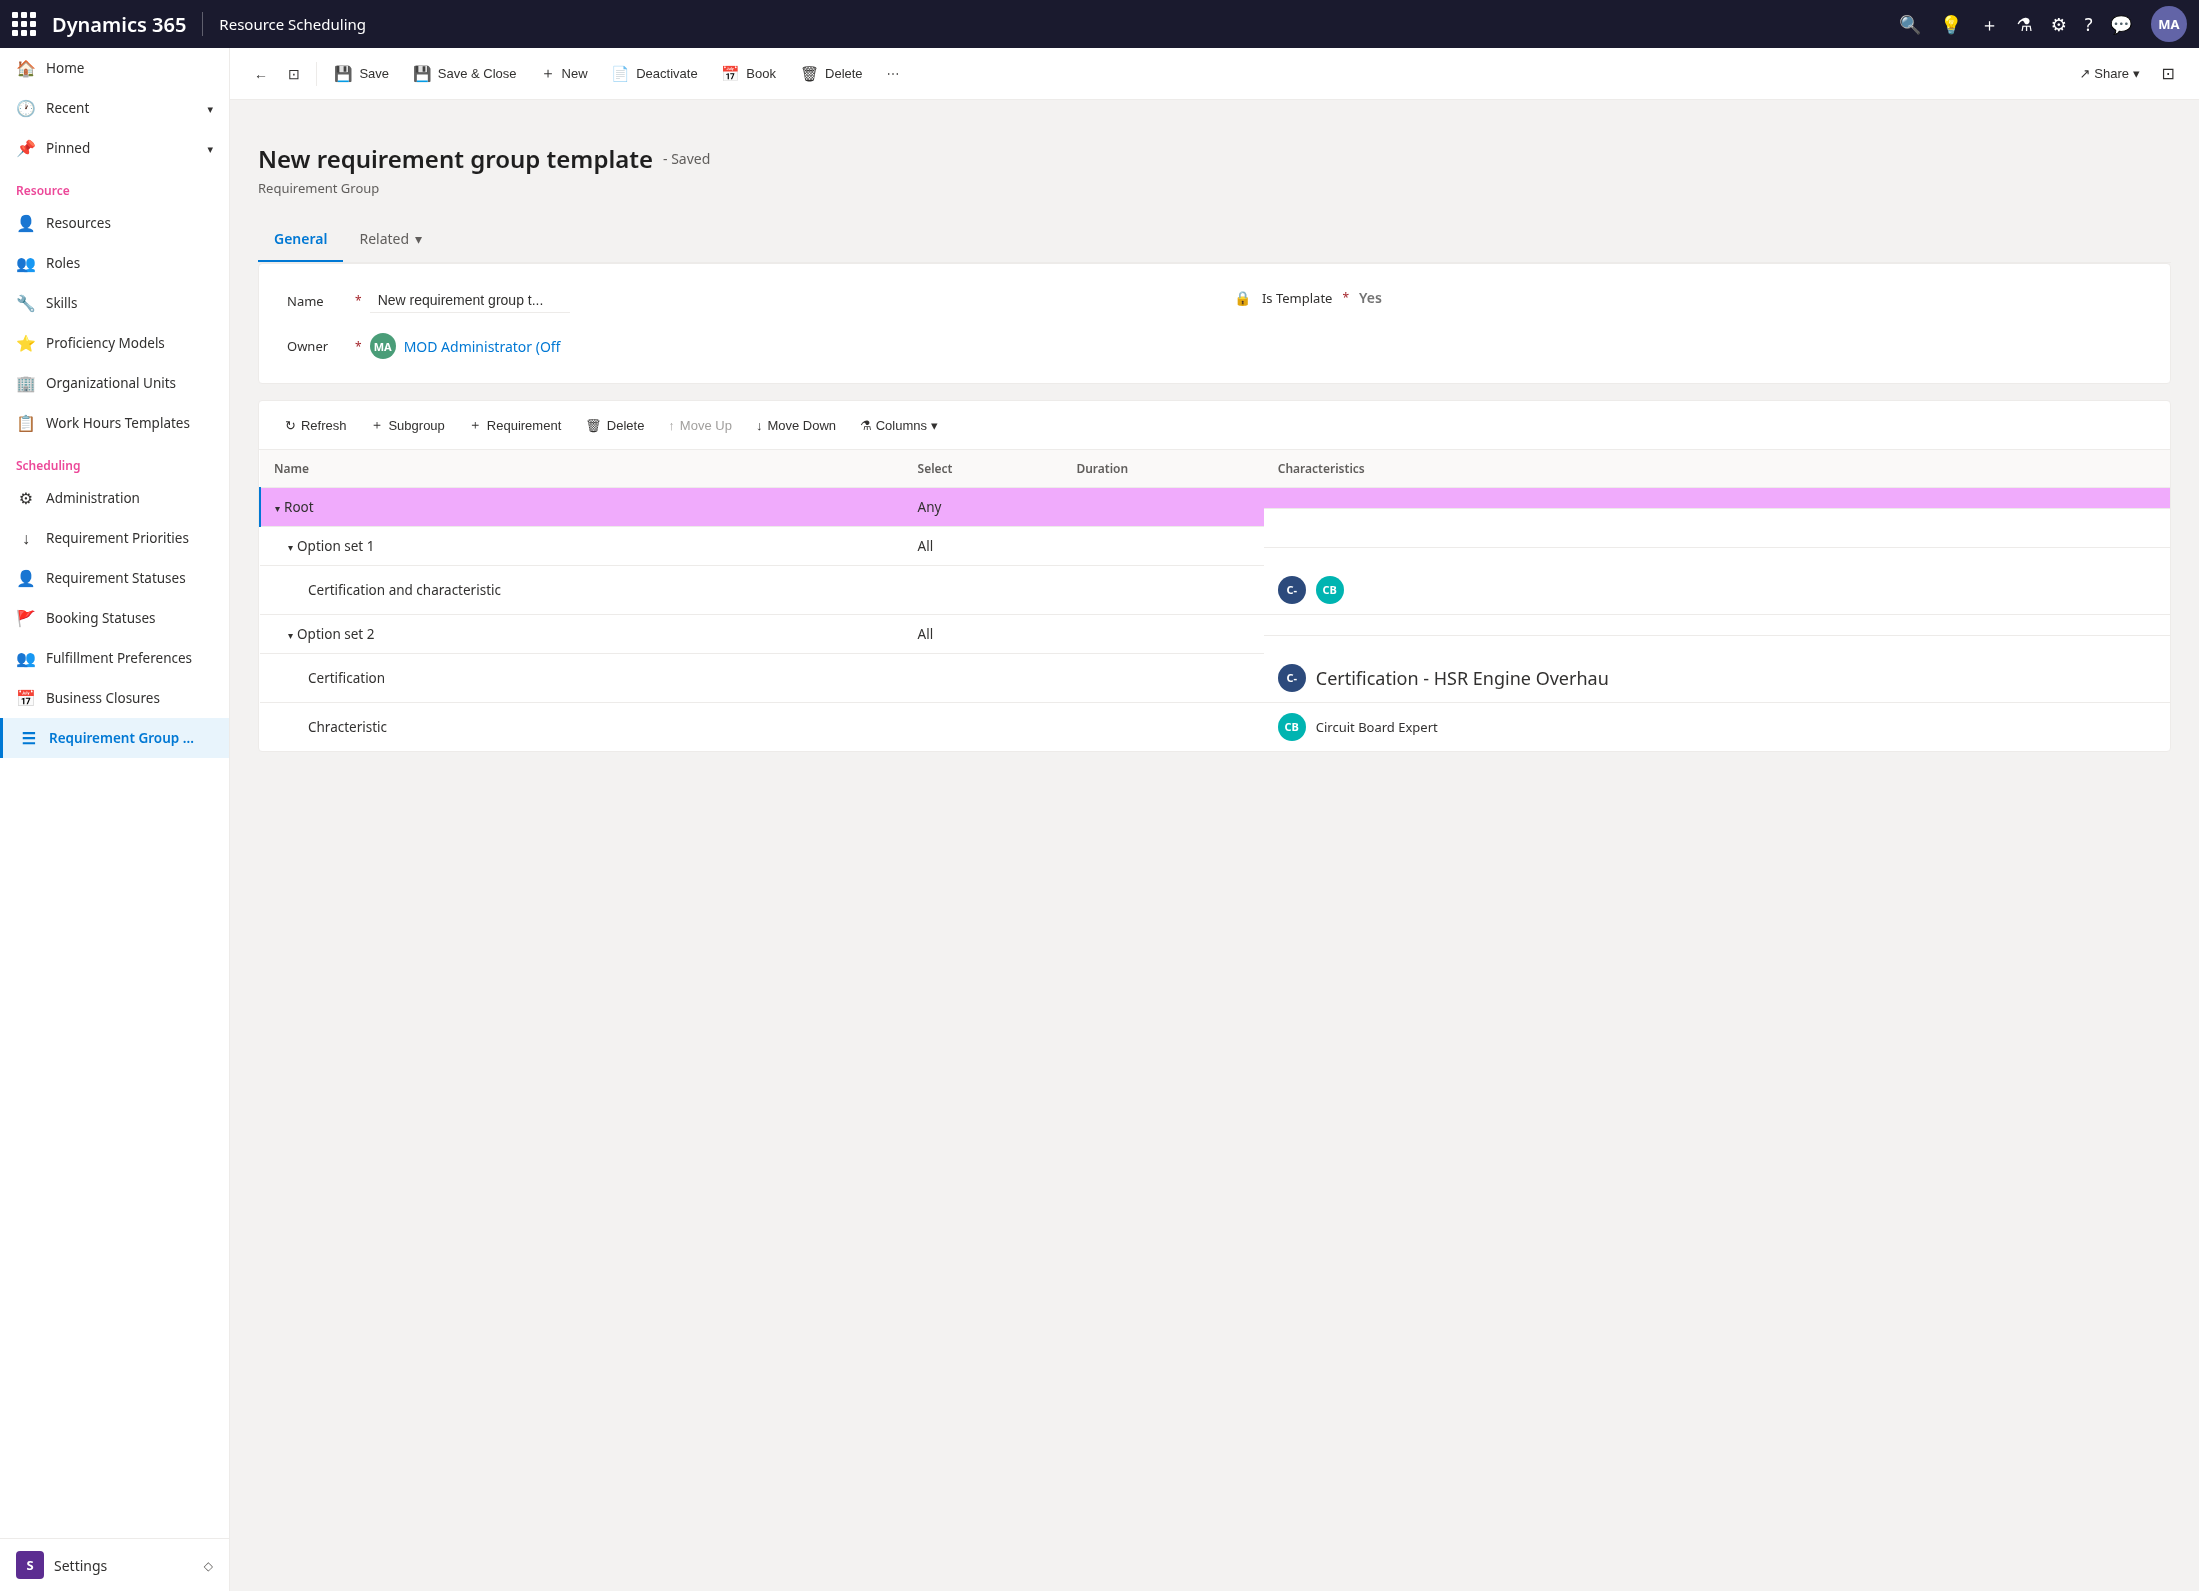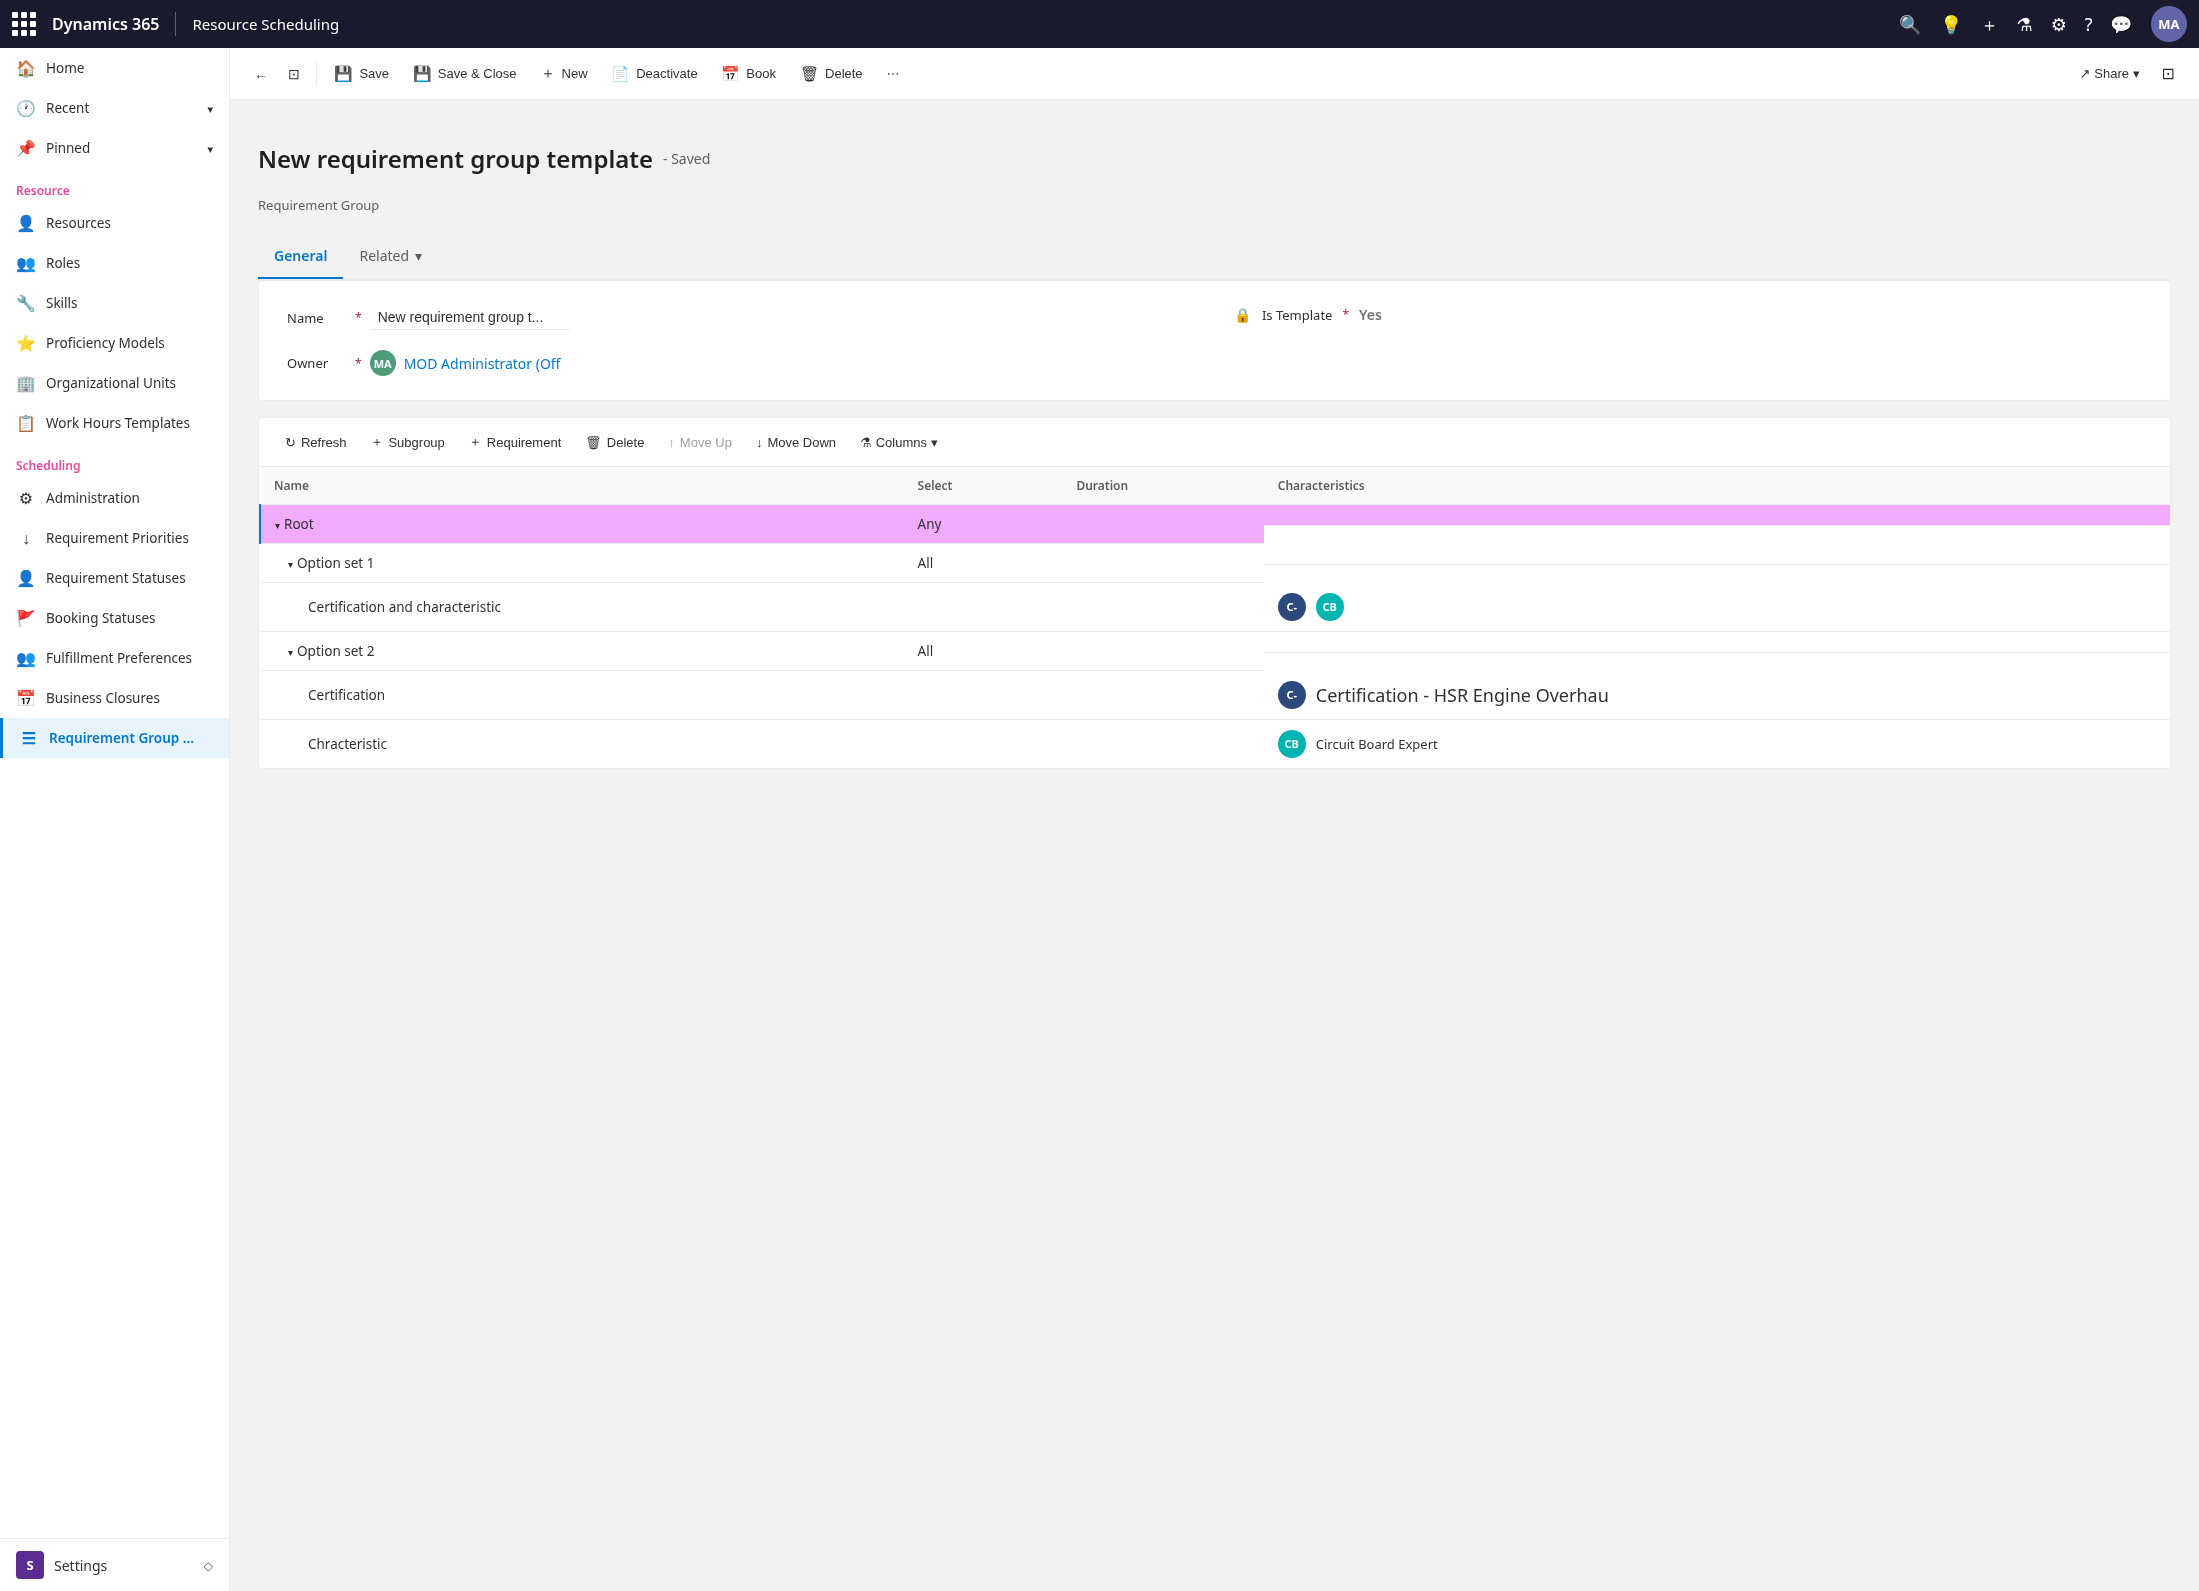--- a/index.html
+++ b/index.html
@@ -4,21 +4,21 @@
   <style>
     * { box-sizing: border-box; margin: 0; padding: 0; }
     body { font-family: 'Segoe UI', system-ui, sans-serif; font-size: 14px; background: #f3f2f1; color: #323130; overflow: hidden; }
 
     
     .top-nav {
       display: flex; align-items: center; background: #1a1a2e; color: #fff;
       height: 48px; padding: 0 12px; gap: 16px; position: fixed; top: 0; left: 0; right: 0; z-index: 100;
     }
     .top-nav-waffle { cursor: pointer; display: flex; align-items: center; }
-    .top-nav-brand { display: flex; align-items: center; gap: 10px; font-size: 16px; font-weight: 600; color: #fff; }
+    .top-nav-brand { display: flex; align-items: center; gap: 10px; font-size: 20px; font-weight: 600; color: #fff; }
     .top-nav-separator { width: 1px; height: 24px; background: rgba(255,255,255,0.3); }
     .top-nav-module { font-size: 15px; color: #fff; }
     .top-nav-icons { margin-left: auto; display: flex; align-items: center; gap: 18px; }
     .top-nav-icon { cursor: pointer; color: #fff; font-size: 18px; display: flex; align-items: center; }
     .top-nav-avatar {
       width: 36px; height: 36px; border-radius: 50%; background: #6264a7;
       display: flex; align-items: center; justify-content: center; font-size: 13px; font-weight: 700; color: #fff; cursor: pointer;
     }
 
     
@@ -70,21 +70,21 @@
     .cmd-share { margin-left: auto; display: flex; align-items: center; gap: 4px; padding: 6px 10px; cursor: pointer; border: none; background: transparent; color: #323130; font-size: 13px; border-radius: 4px; }
     .cmd-screen-icon { padding: 6px 8px; cursor: pointer; border: none; background: transparent; color: #323130; font-size: 16px; border-radius: 4px; }
 
     
     .content { flex: 1; overflow-y: auto; padding: 42px 28px; }
 
     
     .form-header { margin-bottom: 20px; }
     .form-title { font-size: 24px; font-weight: 600; color: #1f1f1f; display: flex; align-items: center; gap: 10px; }
     .form-saved { font-size: 14px; color: #605e5c; font-weight: 400; }
-    .form-type { font-size: 13px; color: #605e5c; margin-top: 21px; }
+    .form-type { font-size: 13px; color: #605e5c; margin-top: 4px; }
 
     
     .tabs { display: flex; align-items: center; gap: 0; border-bottom: 1px solid #edebe9; margin-bottom: 0; }
     .tab {
       padding: 12px 16px; cursor: pointer; font-size: 14px; color: #605e5c; border-bottom: 2px solid transparent;
       display: flex; align-items: center; gap: 6px;
     }
     .tab.active { color: #0078d4; border-bottom: 2px solid #0078d4; font-weight: 600; }
 
     

